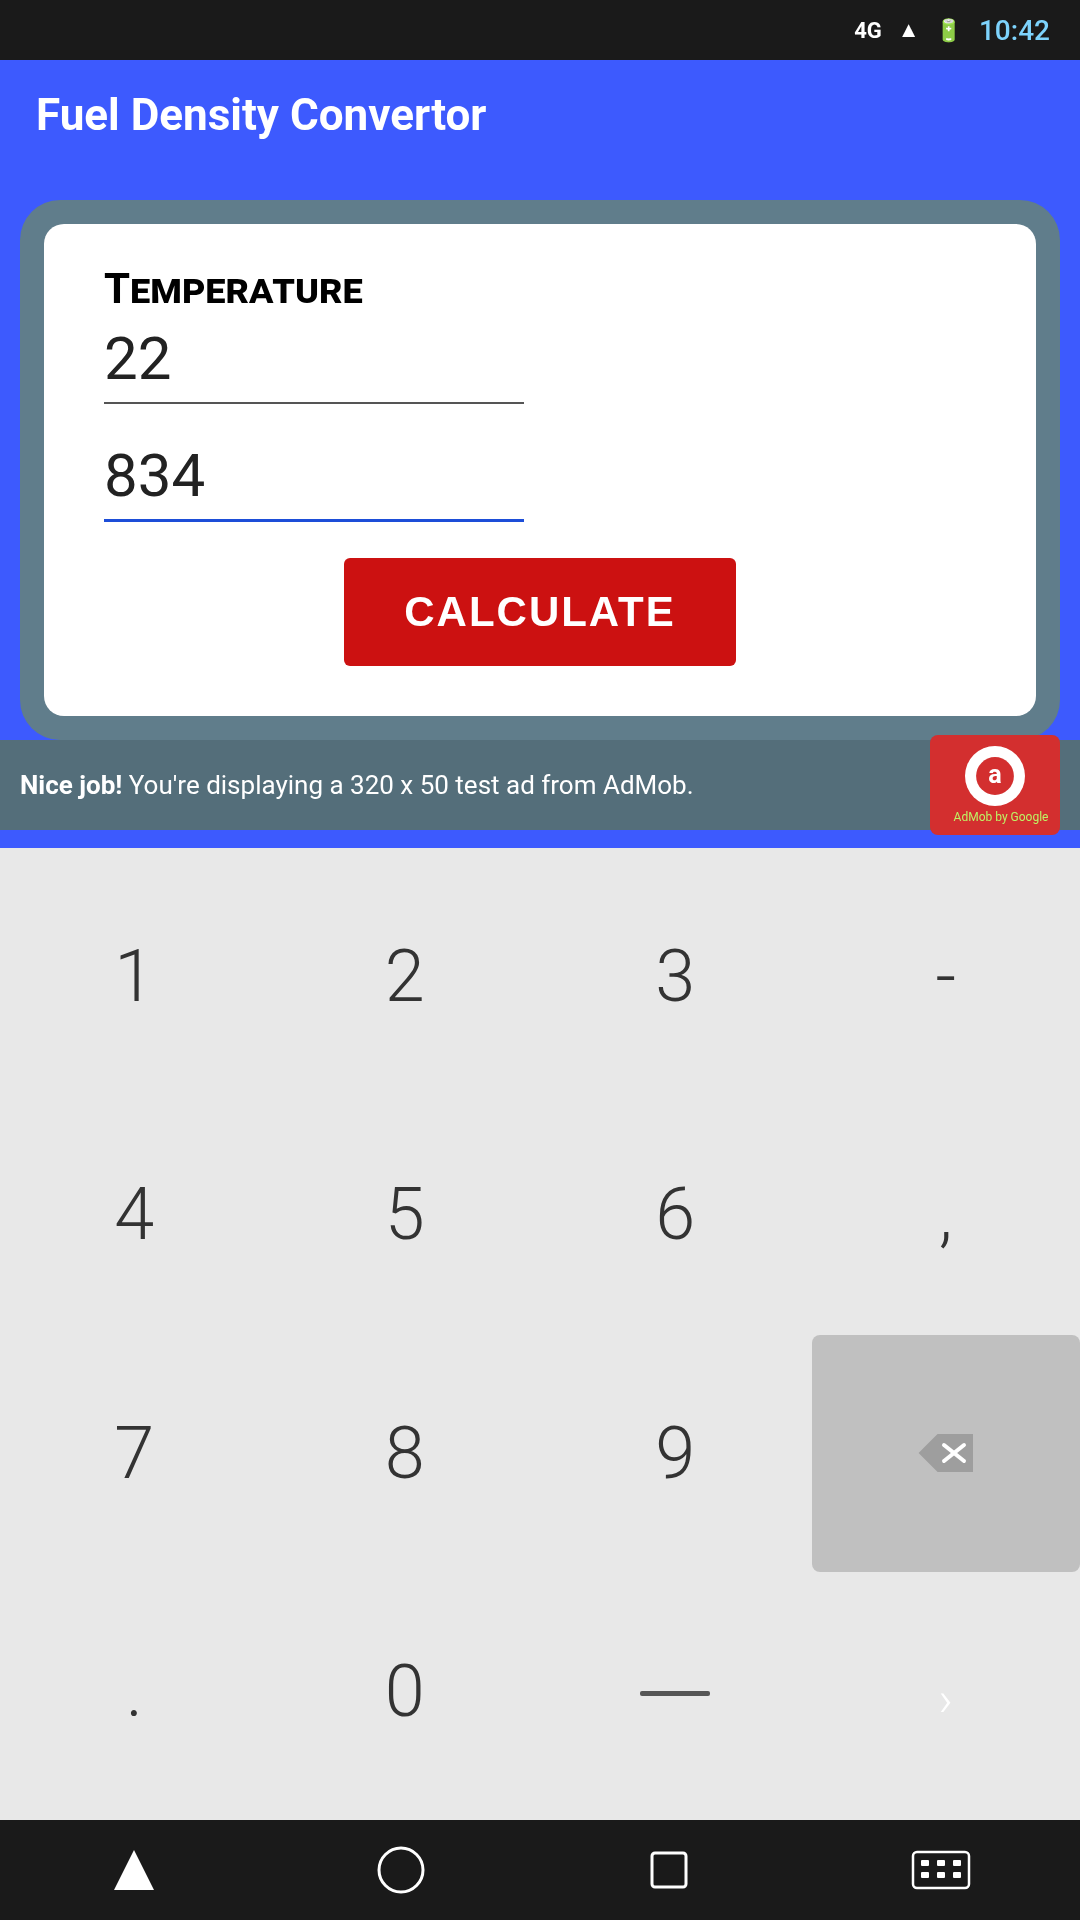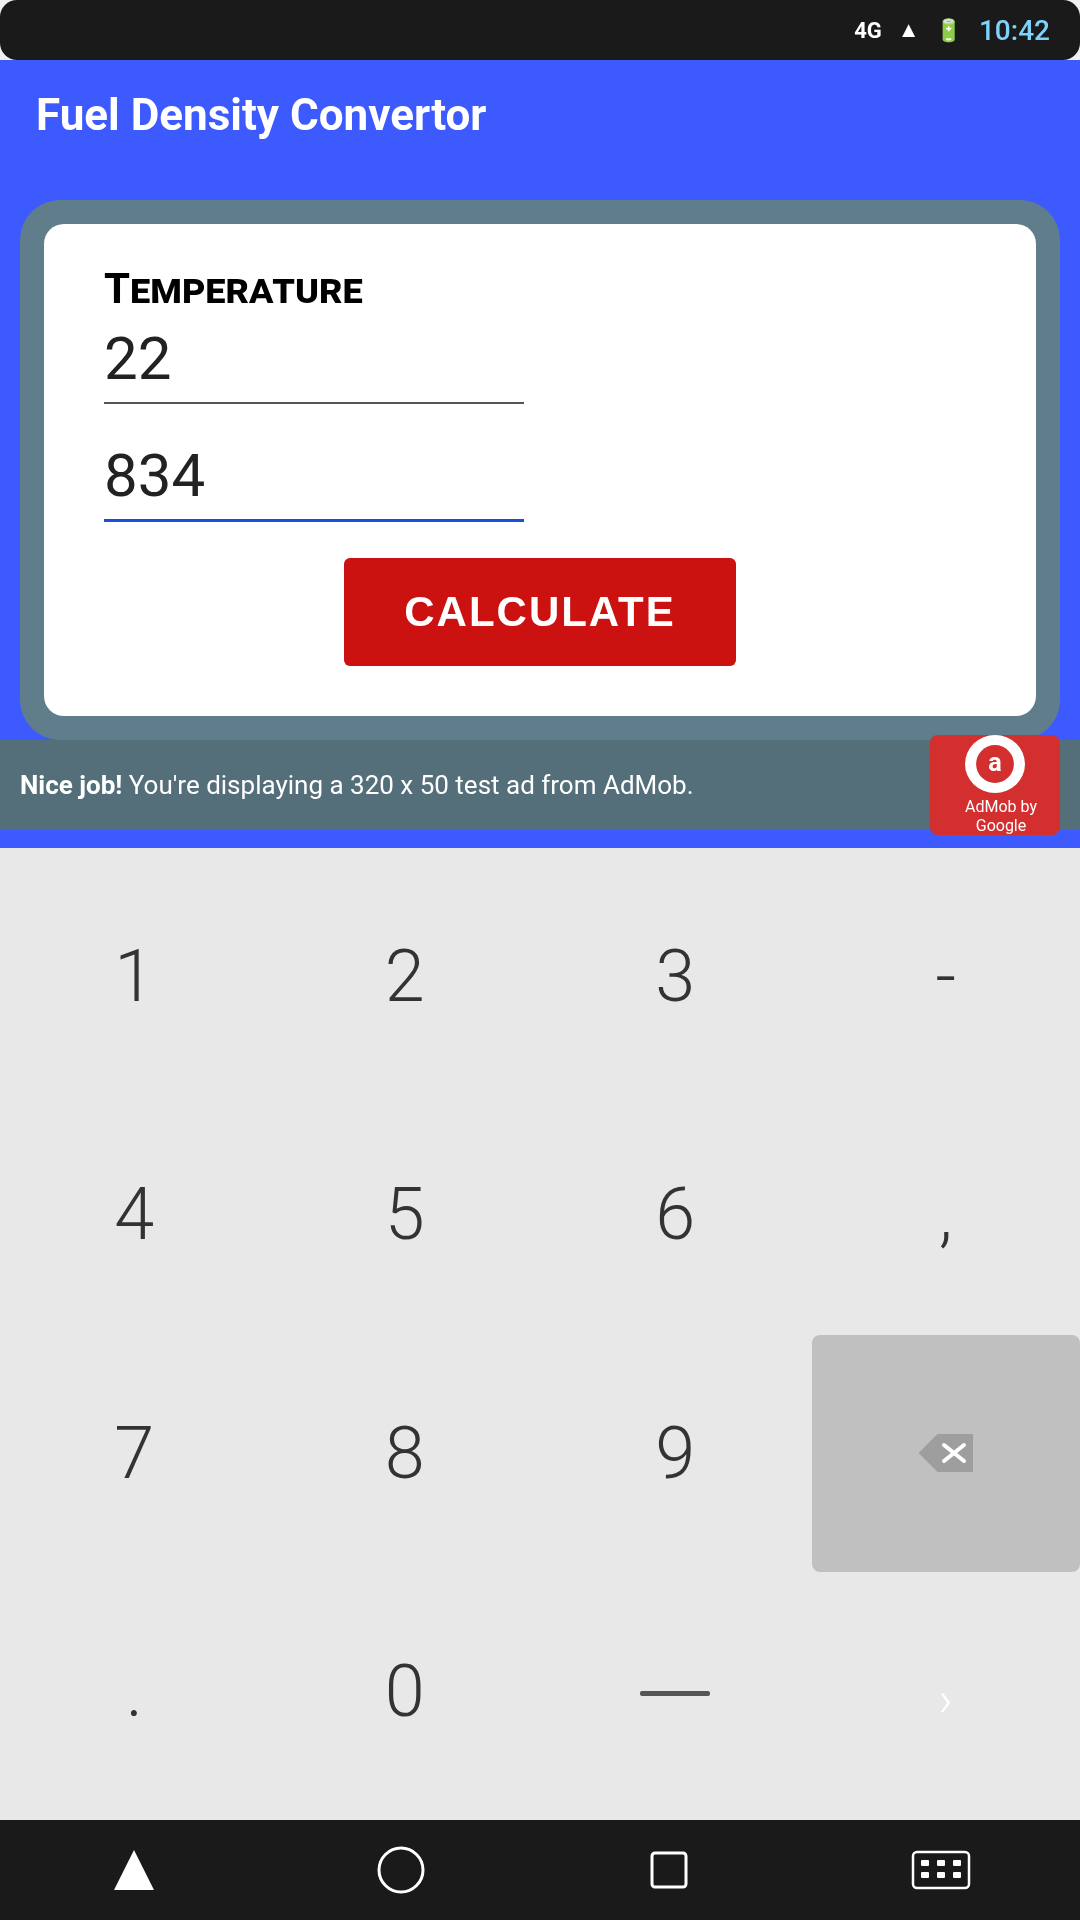--- a/index.html
+++ b/index.html
@@ -18,21 +18,20 @@
     
     .status-bar {
       background: #1a1a1a;
       height: 60px;
       display: flex;
       align-items: center;
       justify-content: flex-end;
       padding: 0 30px;
       gap: 16px;
       flex-shrink: 0;
-      border-radius: 17px;
     }
     .status-text {
       color: #7dd3fc;
       font-size: 28px;
       font-weight: 500;
     }
     .signal-icon {
       color: white;
       font-size: 22px;
     }
@@ -154,22 +153,22 @@
       display: flex;
       align-items: center;
       justify-content: center;
       margin-bottom: 4px;
     }
     .ad-logo-icon svg {
       width: 42px;
       height: 42px;
     }
     .ad-logo-text {
-      color: #ffffff;
-      font-size: 16px;
+      color: #bef264;
+      font-size: 12px;
       text-align: center;
       margin-left: 12px;
     }
 
     
     .blue-stripe {
       background: #3d5afe;
       height: 18px;
       flex-shrink: 0;
     }

